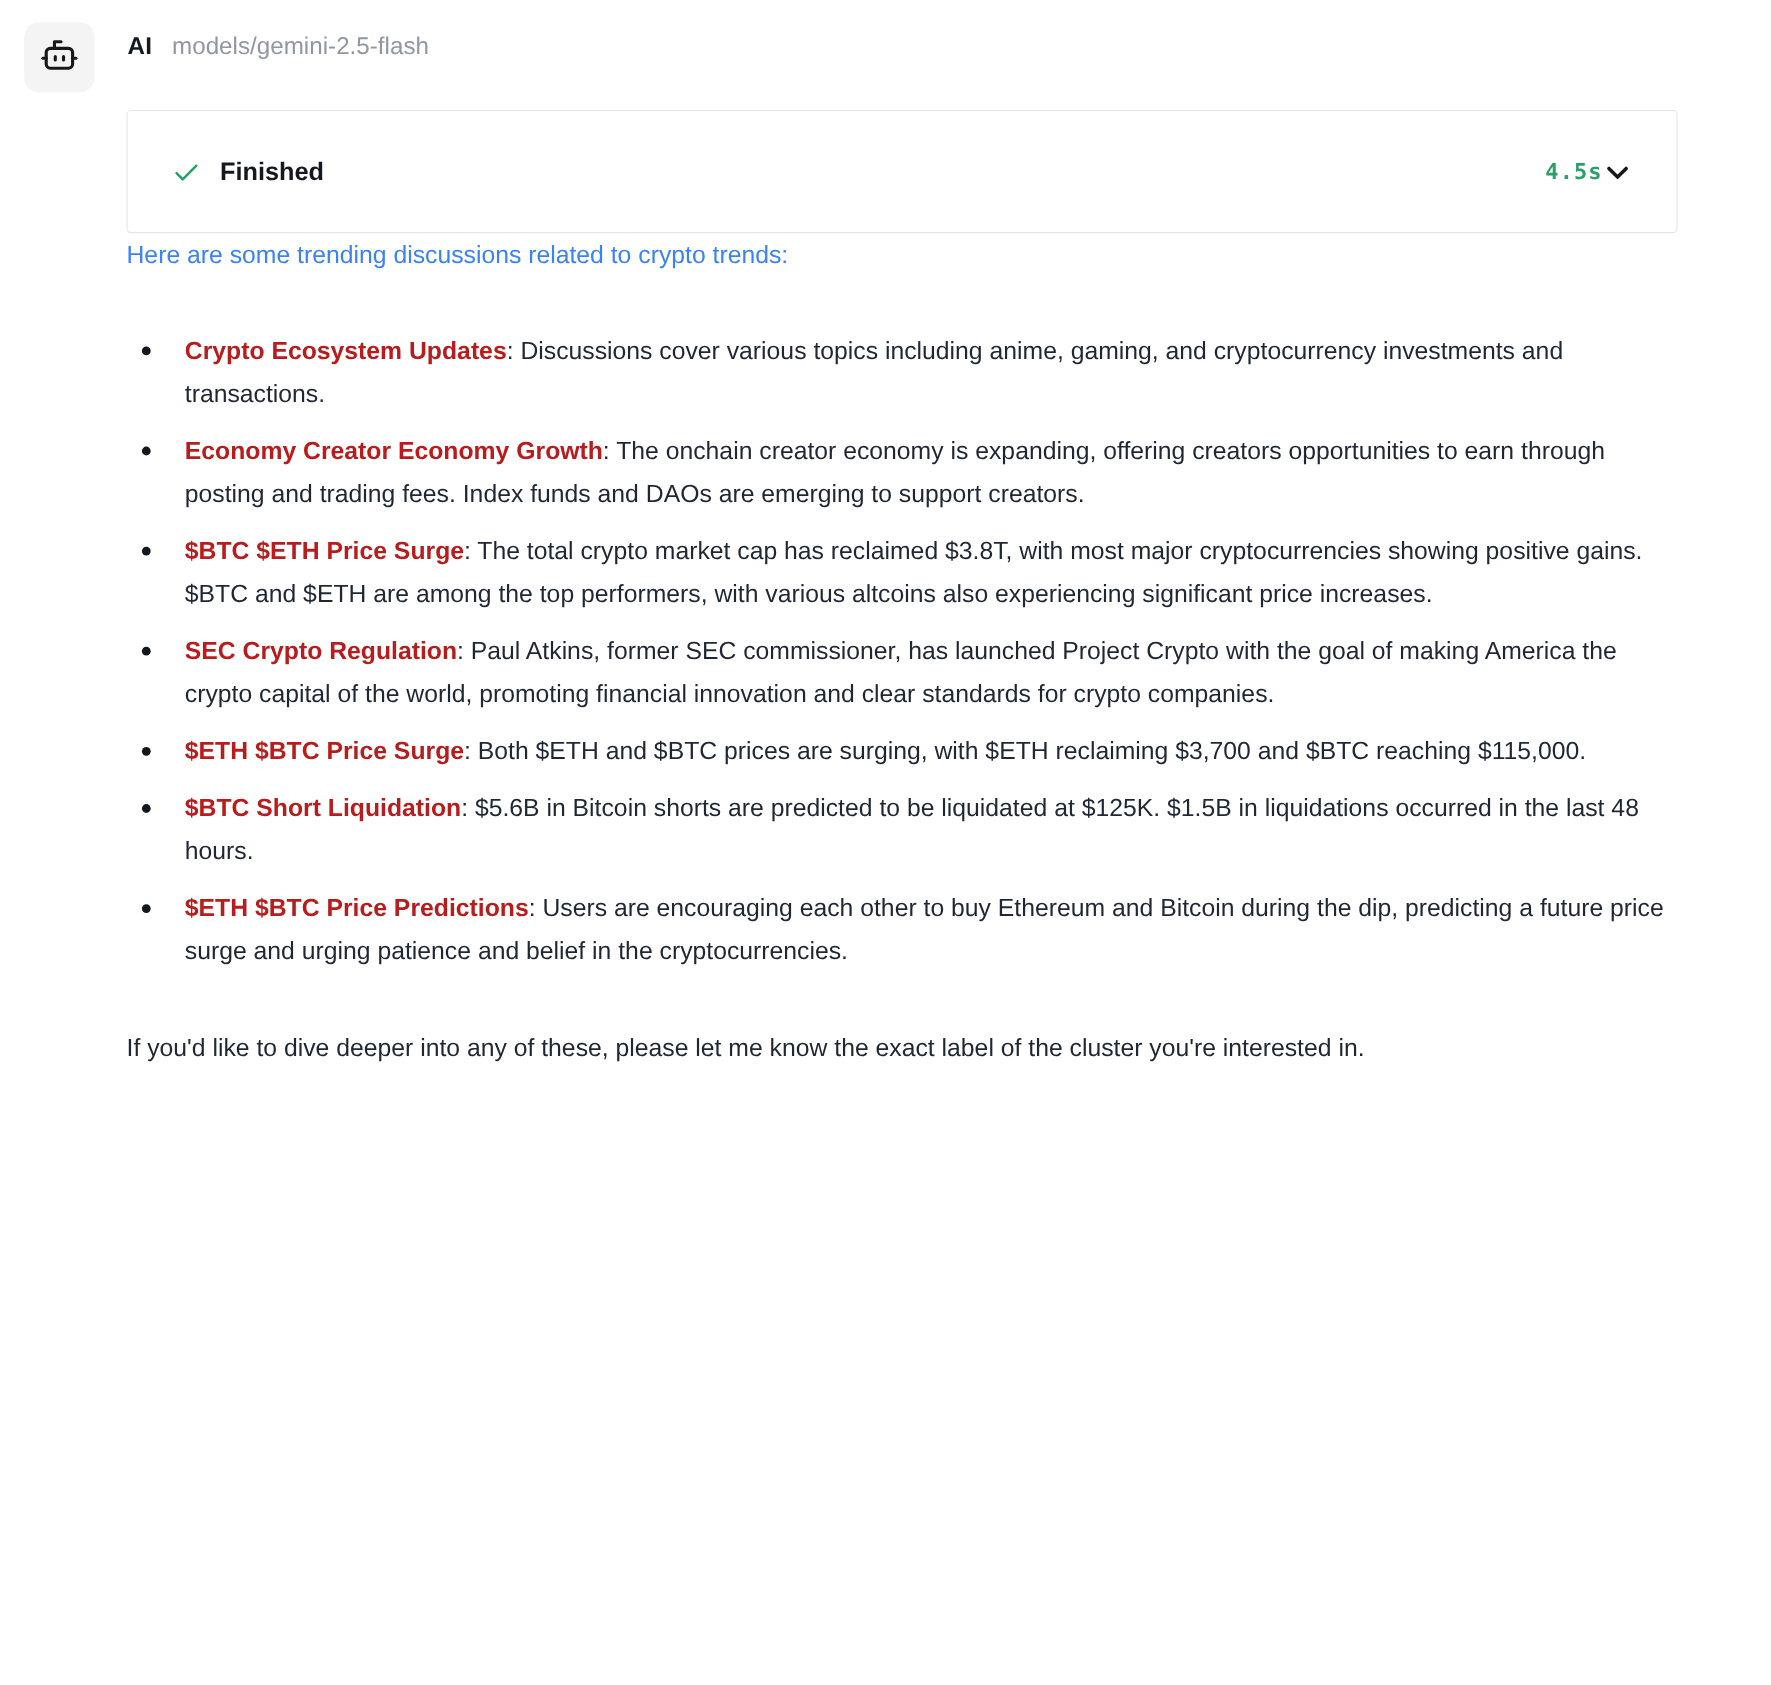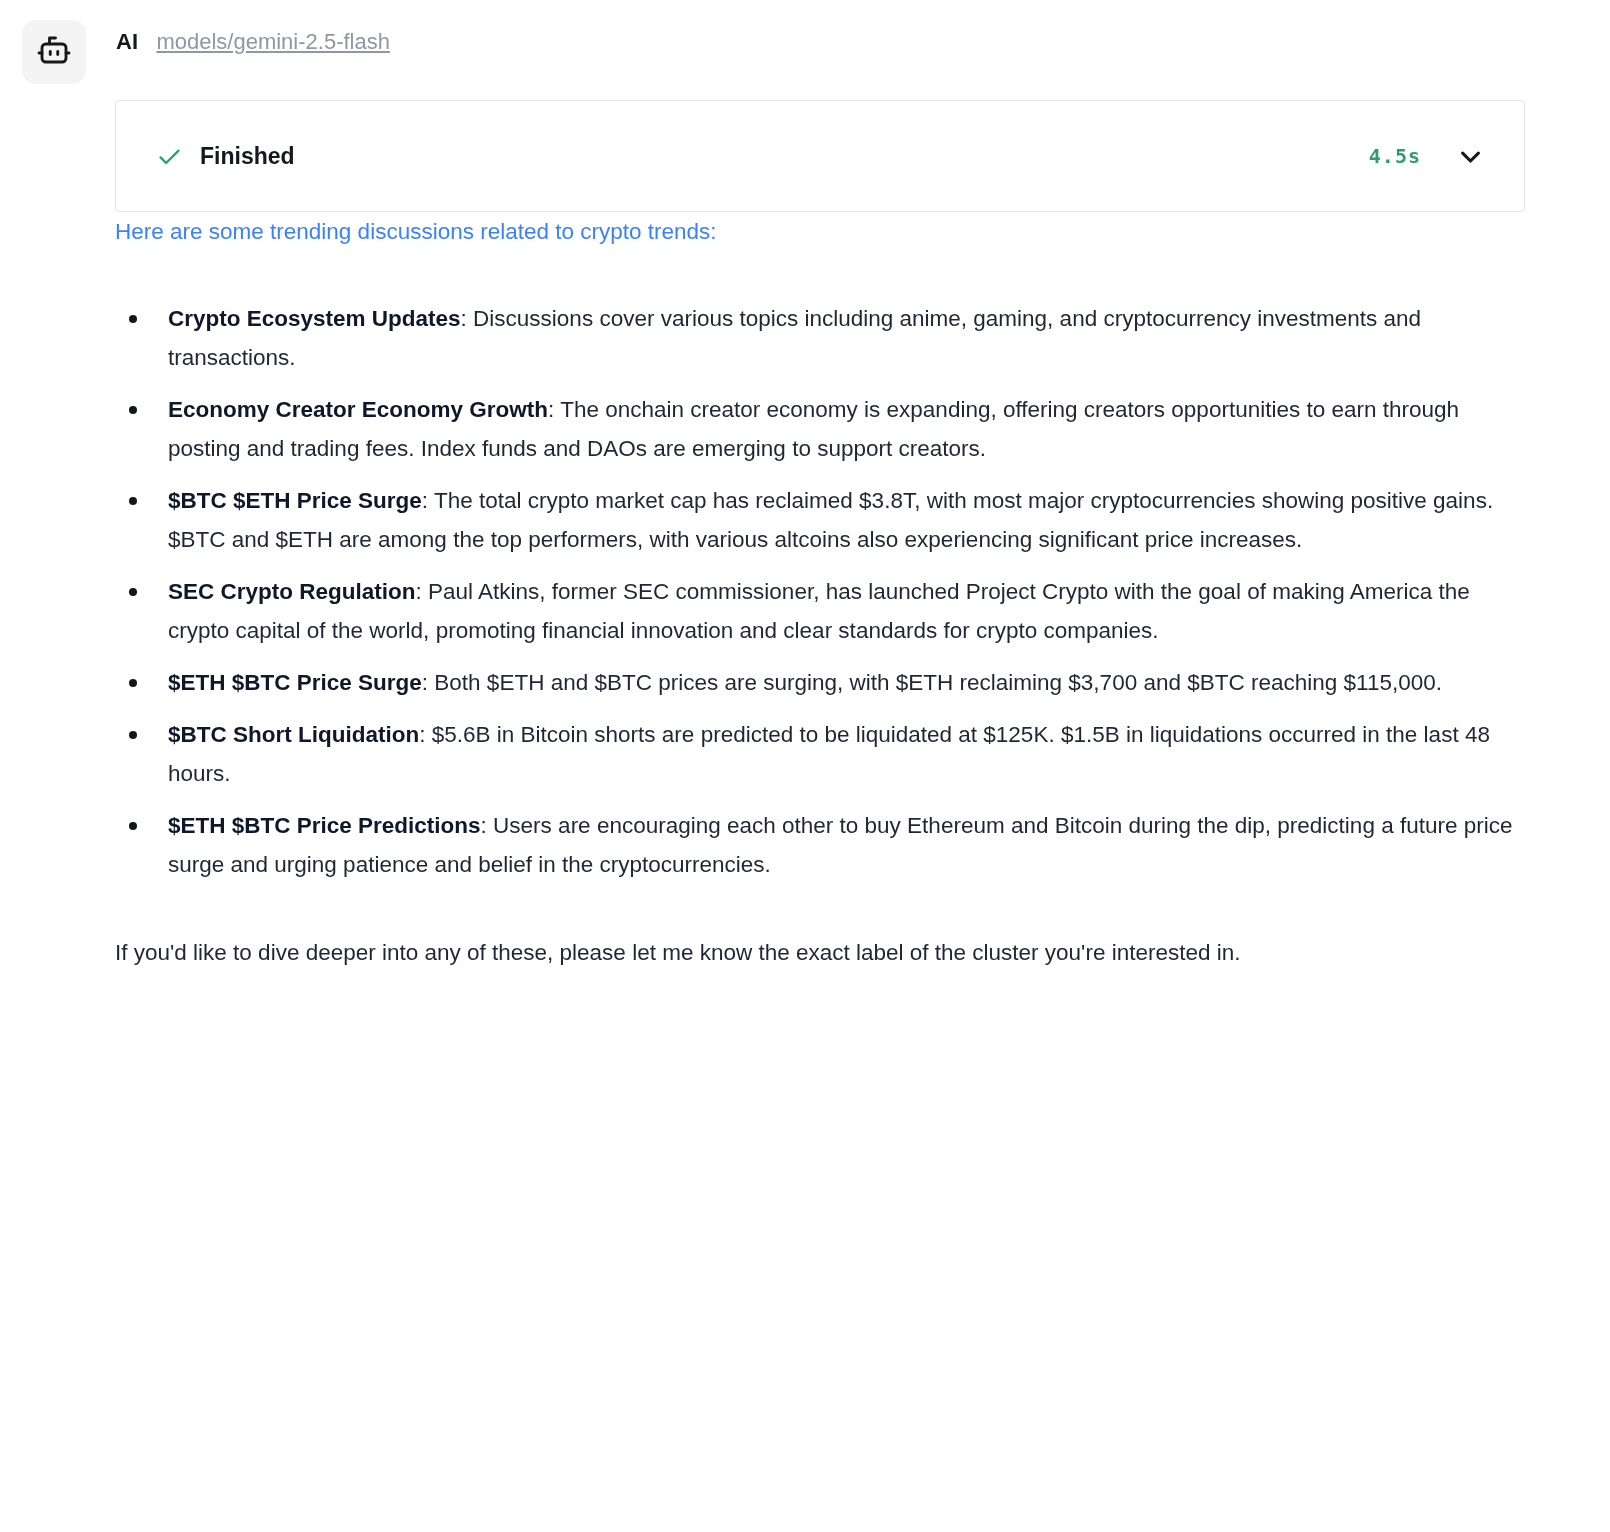--- a/index.html
+++ b/index.html
@@ -18,58 +18,58 @@
     width:64px; height:64px; border-radius:14px;
     background:#f4f4f5;
     display:flex; align-items:center; justify-content:center;
   }
   .avatar svg { width:36px; height:36px; }
   .msg-meta {
     position:absolute; left:116px; top:29px;
     display:flex; align-items:baseline; gap:18px;
   }
   .role-label { font-size:22px; font-weight:700; color:#14181f; letter-spacing:0.2px; }
-  .model-label { font-size:22px; font-weight:400; color:#9097a3;text-decoration:underline; }
+  .model-label { font-size:22px; font-weight:400; color:#9097a3; }
 
   
   .msg-body { margin:16px 85px 0 115px; width:1410px; }
 
   
   .status-card {
     height:112px; width:100%;
     border:1.5px solid #e6e6ea; border-radius:4px;
     display:flex; align-items:center;
     padding:0 40px;
     background:#ffffff;
     cursor:pointer;
   }
   .status-card .check { width:27px; height:27px; margin-right:17px; flex:0 0 auto; }
   .status-label { font-size:23px; font-weight:700; color:#14181f; }
-  .status-right { margin-left:auto; display:flex; align-items:center; gap:36px; }
+  .status-right { margin-left:auto; display:flex; align-items:center; }
   .status-duration {
     font-family:"DejaVu Sans Mono", monospace;
     font-size:20px; font-weight:700; color:#2e9e68; letter-spacing:1px;
   }
   .status-card .chevron { width:27px; height:27px; }
 
   
   .intro { font-size:22.5px; line-height:39px; color:#3b82f6; }
 
   ul.trends { margin-top:48px; list-style:none; }
   ul.trends li {
     position:relative;
     padding-left:53px;
     margin-bottom:13px;
     font-size:22.5px; line-height:39px; color:#1f2734;
   }
   ul.trends li::before {
     content:""; position:absolute; left:14px; top:16px;
     width:8px; height:8px; border-radius:50%; background:#12161d;
   }
-  .ti-title { font-weight:700; color:#0f172a;text-align:right; }
+  .ti-title { font-weight:700; color:#b91c1c;text-align:right; }
 
   .outro { margin-top:49px; font-size:22.5px; line-height:39px; color:#1f2734; }
 </style>
 </head>
 <body>
 
 <div class="page">
 
   <div class="msg-header">
     <div class="avatar">

